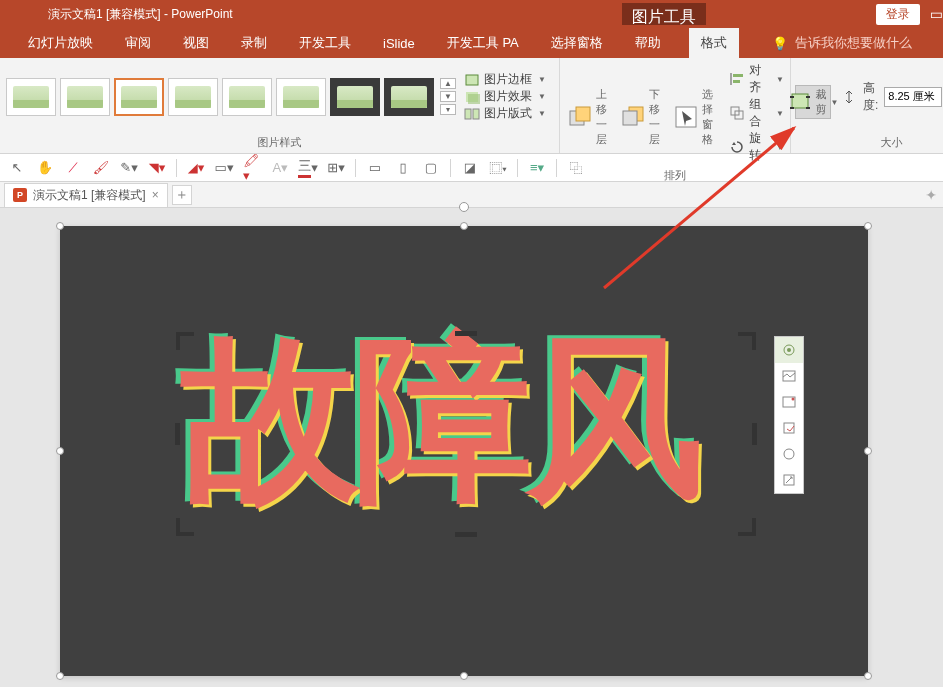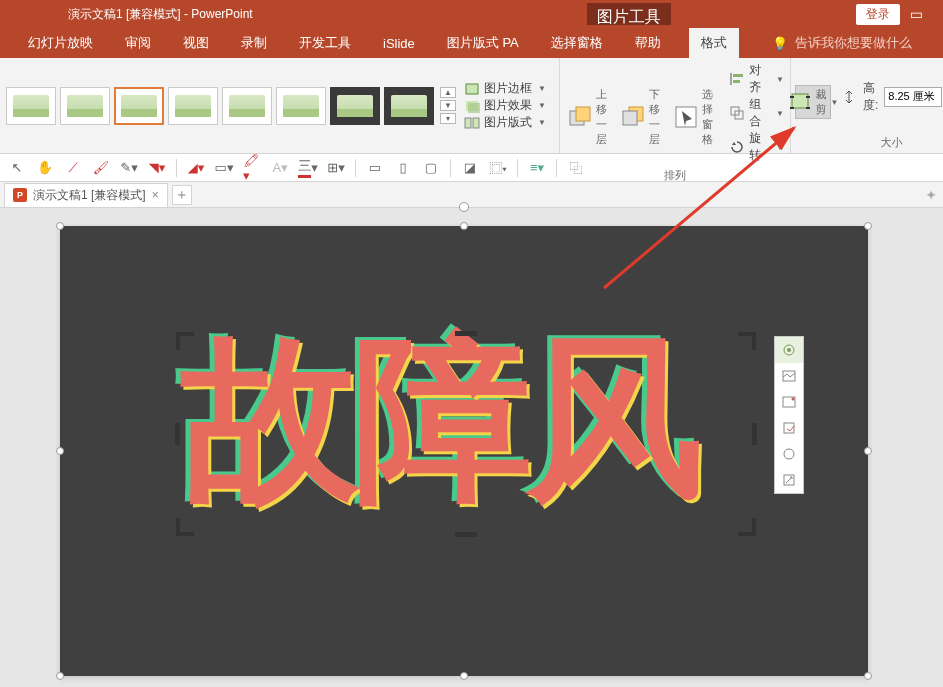--- a/index.html
+++ b/index.html
@@ -1,19 +1,19 @@
 <!DOCTYPE html>
 <html><head>
 <meta charset="utf-8">
 <style>
   * { box-sizing: border-box; margin: 0; padding: 0; font-family: "Microsoft YaHei", sans-serif; }
   body { background: #f3f3f3; width: 943px; height: 687px; overflow: hidden; position: relative; }
 
   
-  .titlebar { height: 28px; background: #b7472a; color: #fff; display: flex; align-items: center; padding: 0 20px; font-size: 12px; gap: 15px; }
+  .titlebar { height: 28px; background: #b7472a; color: #fff; display: flex; align-items: center; padding: 0 0; font-size: 12px; }
   .titlebar .title { flex: 1; padding-left: 48px; }
   .titlebar .tool-tab { background: #7a2e1b; height: 22px; padding: 4px 10px 0; margin-left: auto; margin-right: 170px; font-size: 16px; }
   .titlebar .right { display: flex; gap: 10px; align-items: center; }
   .login-btn { background: #fff; color: #b7472a; padding: 2px 10px; font-size: 12px; border-radius: 2px; }
 
   
   .ribbon-tabs { height: 30px; background: #b7472a; color: #fff; display: flex; align-items: center; gap: 24px; padding-left: 24px; font-size: 13px; }
   .ribbon-tabs .tab { cursor: pointer; padding: 0 4px; }
   .ribbon-tabs .tab.active { background: #f3f3f3; color: #444; padding: 6px 12px; }
   .tell-me { display: flex; align-items: center; gap: 6px; color: #f6cfc5; margin-left: 10px; font-size: 13px; }
@@ -102,21 +102,21 @@
   </div>
 </div>
 
 <div class="ribbon-tabs">
   <span class="tab">幻灯片放映</span>
   <span class="tab">审阅</span>
   <span class="tab">视图</span>
   <span class="tab">录制</span>
   <span class="tab">开发工具</span>
   <span class="tab">iSlide</span>
-  <span class="tab">图片版式 PA</span>
+  <span class="tab">开发工具 PA</span>
   <span class="tab">选择窗格</span>
   <span class="tab">帮助</span>
   <span class="tab active">格式</span>
   <span class="tell-me">
     <span>💡</span>
     <span>告诉我你想要做什么</span>
   </span>
 </div>
 
 <div class="ribbon">
@@ -177,20 +177,21 @@
             <svg width="16" height="16">
                 <rect x="1" y="3" width="6" height="10" fill="#cde6b5" stroke="#888"></rect>
                 <rect x="9" y="3" width="6" height="10" fill="#cde6b5" stroke="#888"></rect>
               </svg>
           </span>
           <span>图片版式</span>
             <span class="drop-caret">▼</span>
         </div>
       </div>
     </div>
+    <div class="group-label">图片样式</div>
   </div>
 
   <div class="group" style="flex:0 0 230px;">
     <div class="group-content" style="gap:2px;">
       <div class="big-btn">
         <span class="icon">
           <svg width="28" height="28">
               <rect x="4" y="8" width="14" height="14" fill="#e0e0e0" stroke="#888"></rect>
               <rect x="10" y="4" width="14" height="14" fill="#ffd37a" stroke="#c99a3a"></rect>
             </svg>

